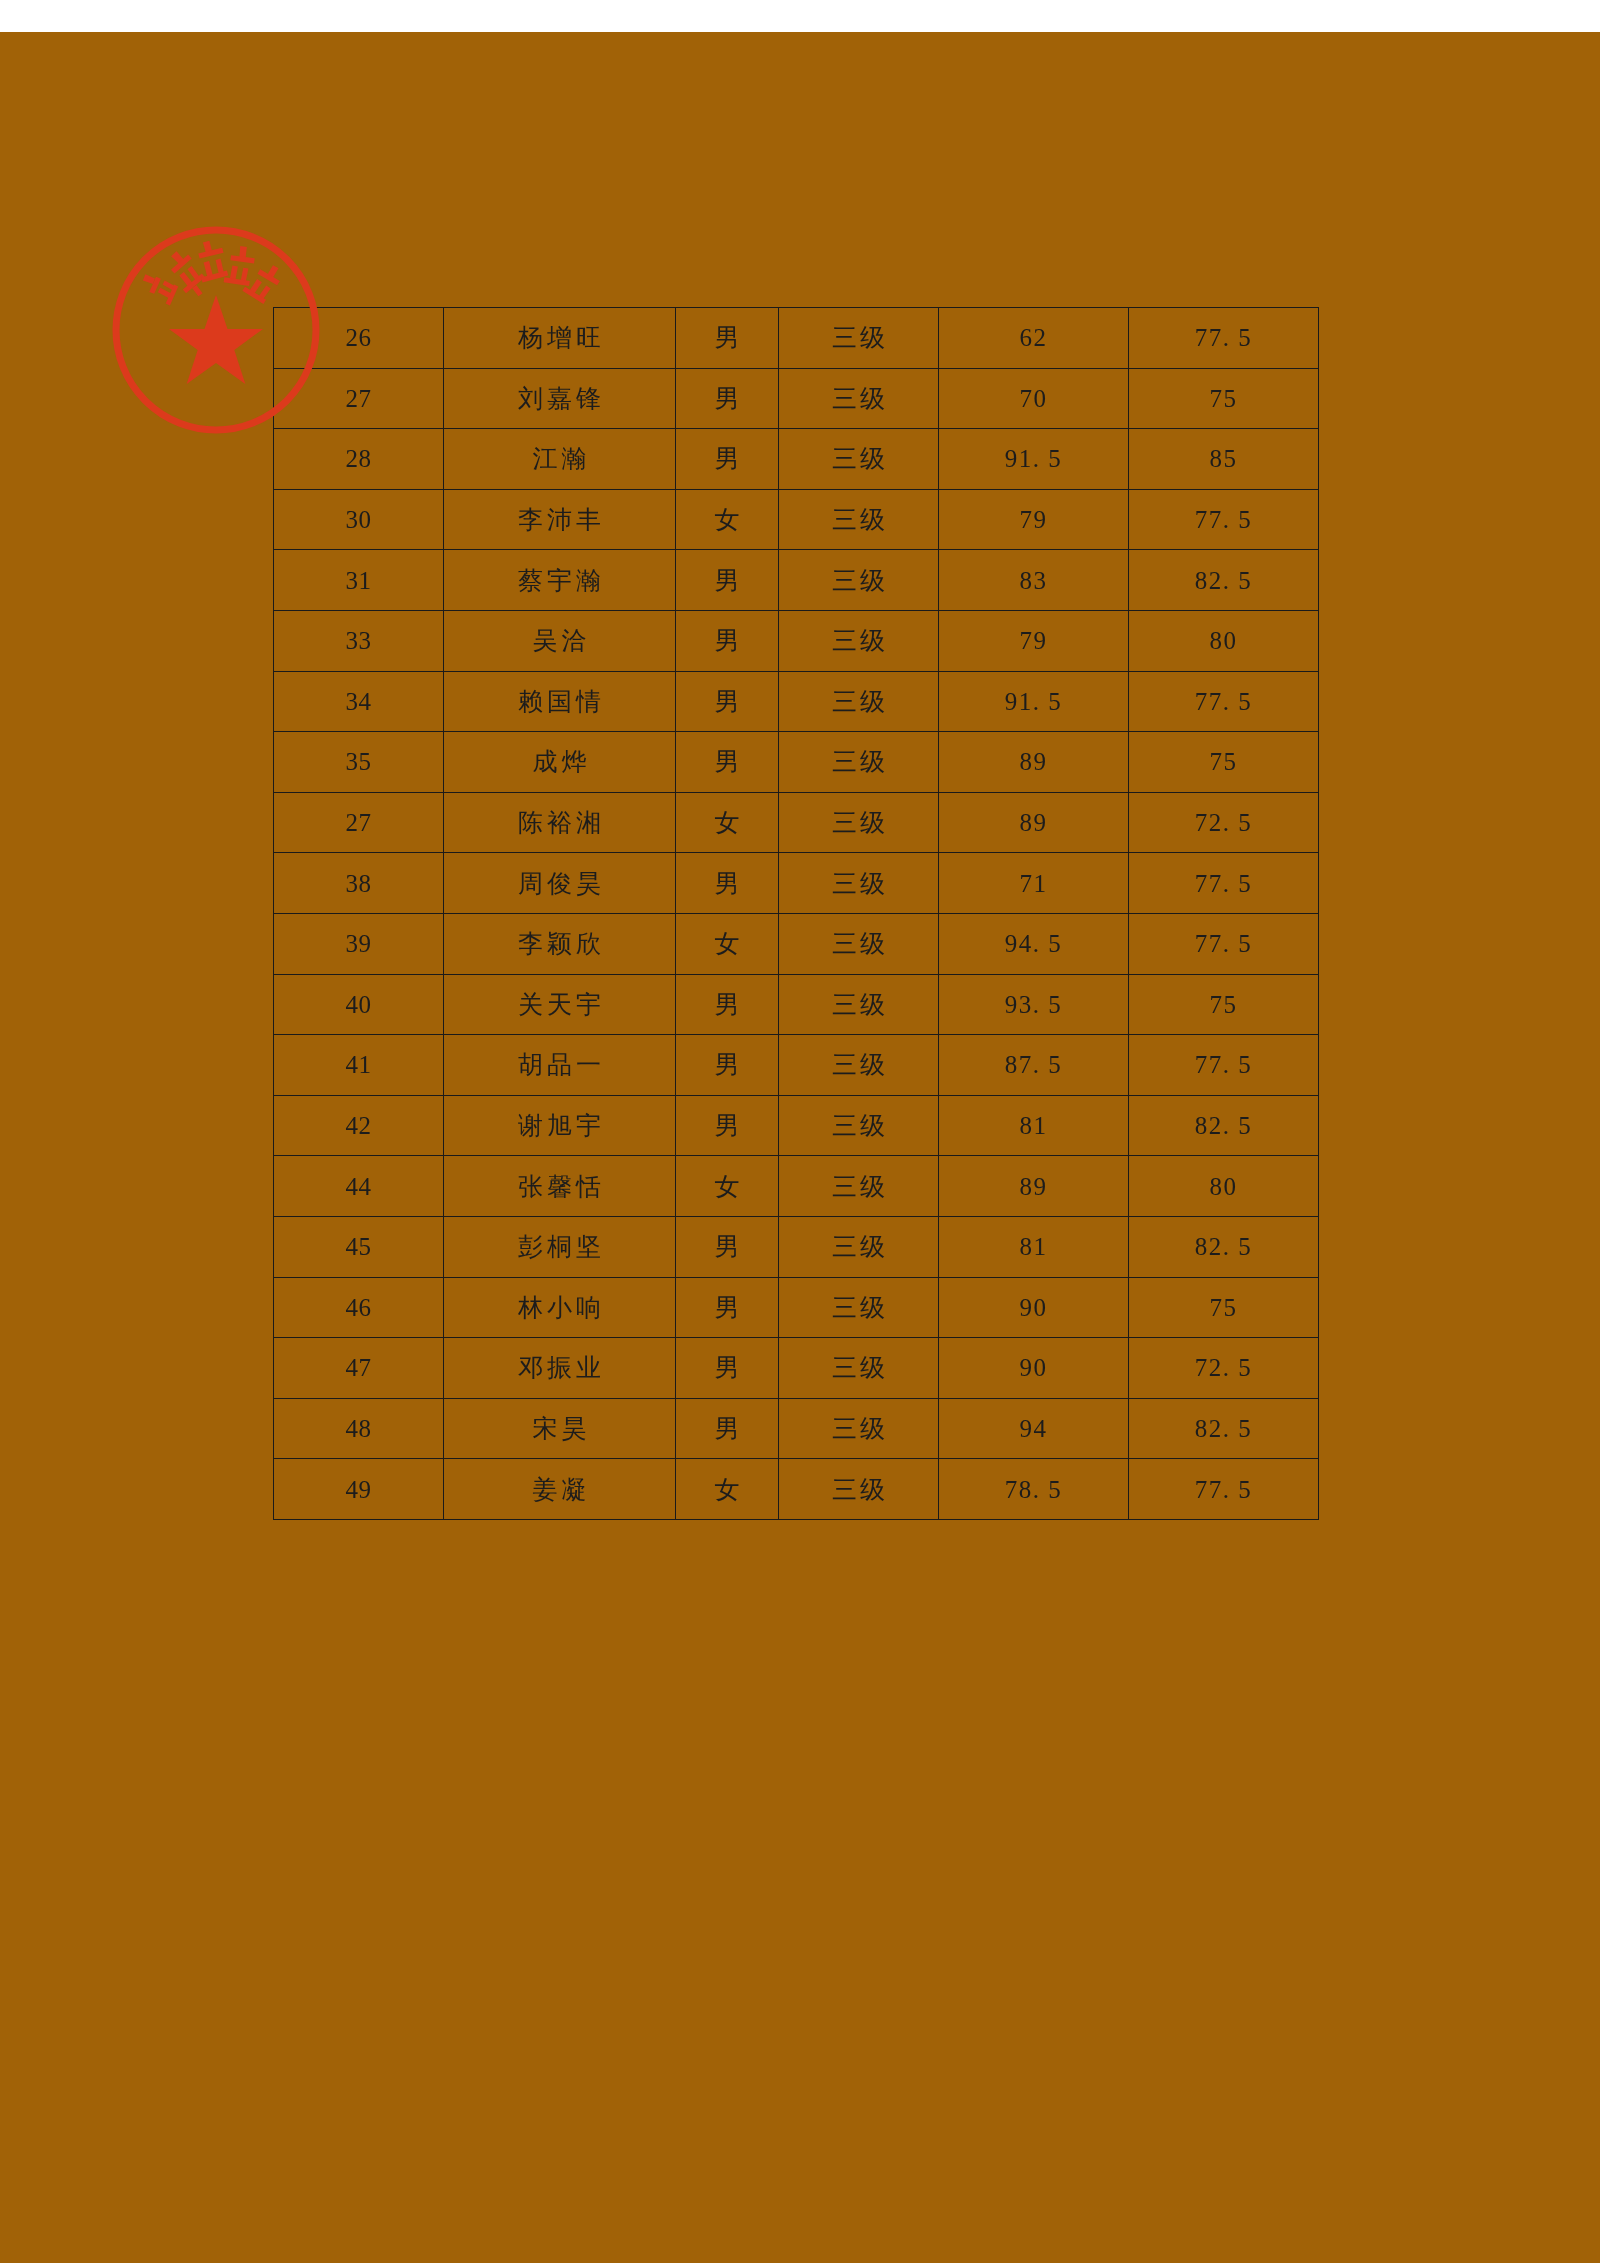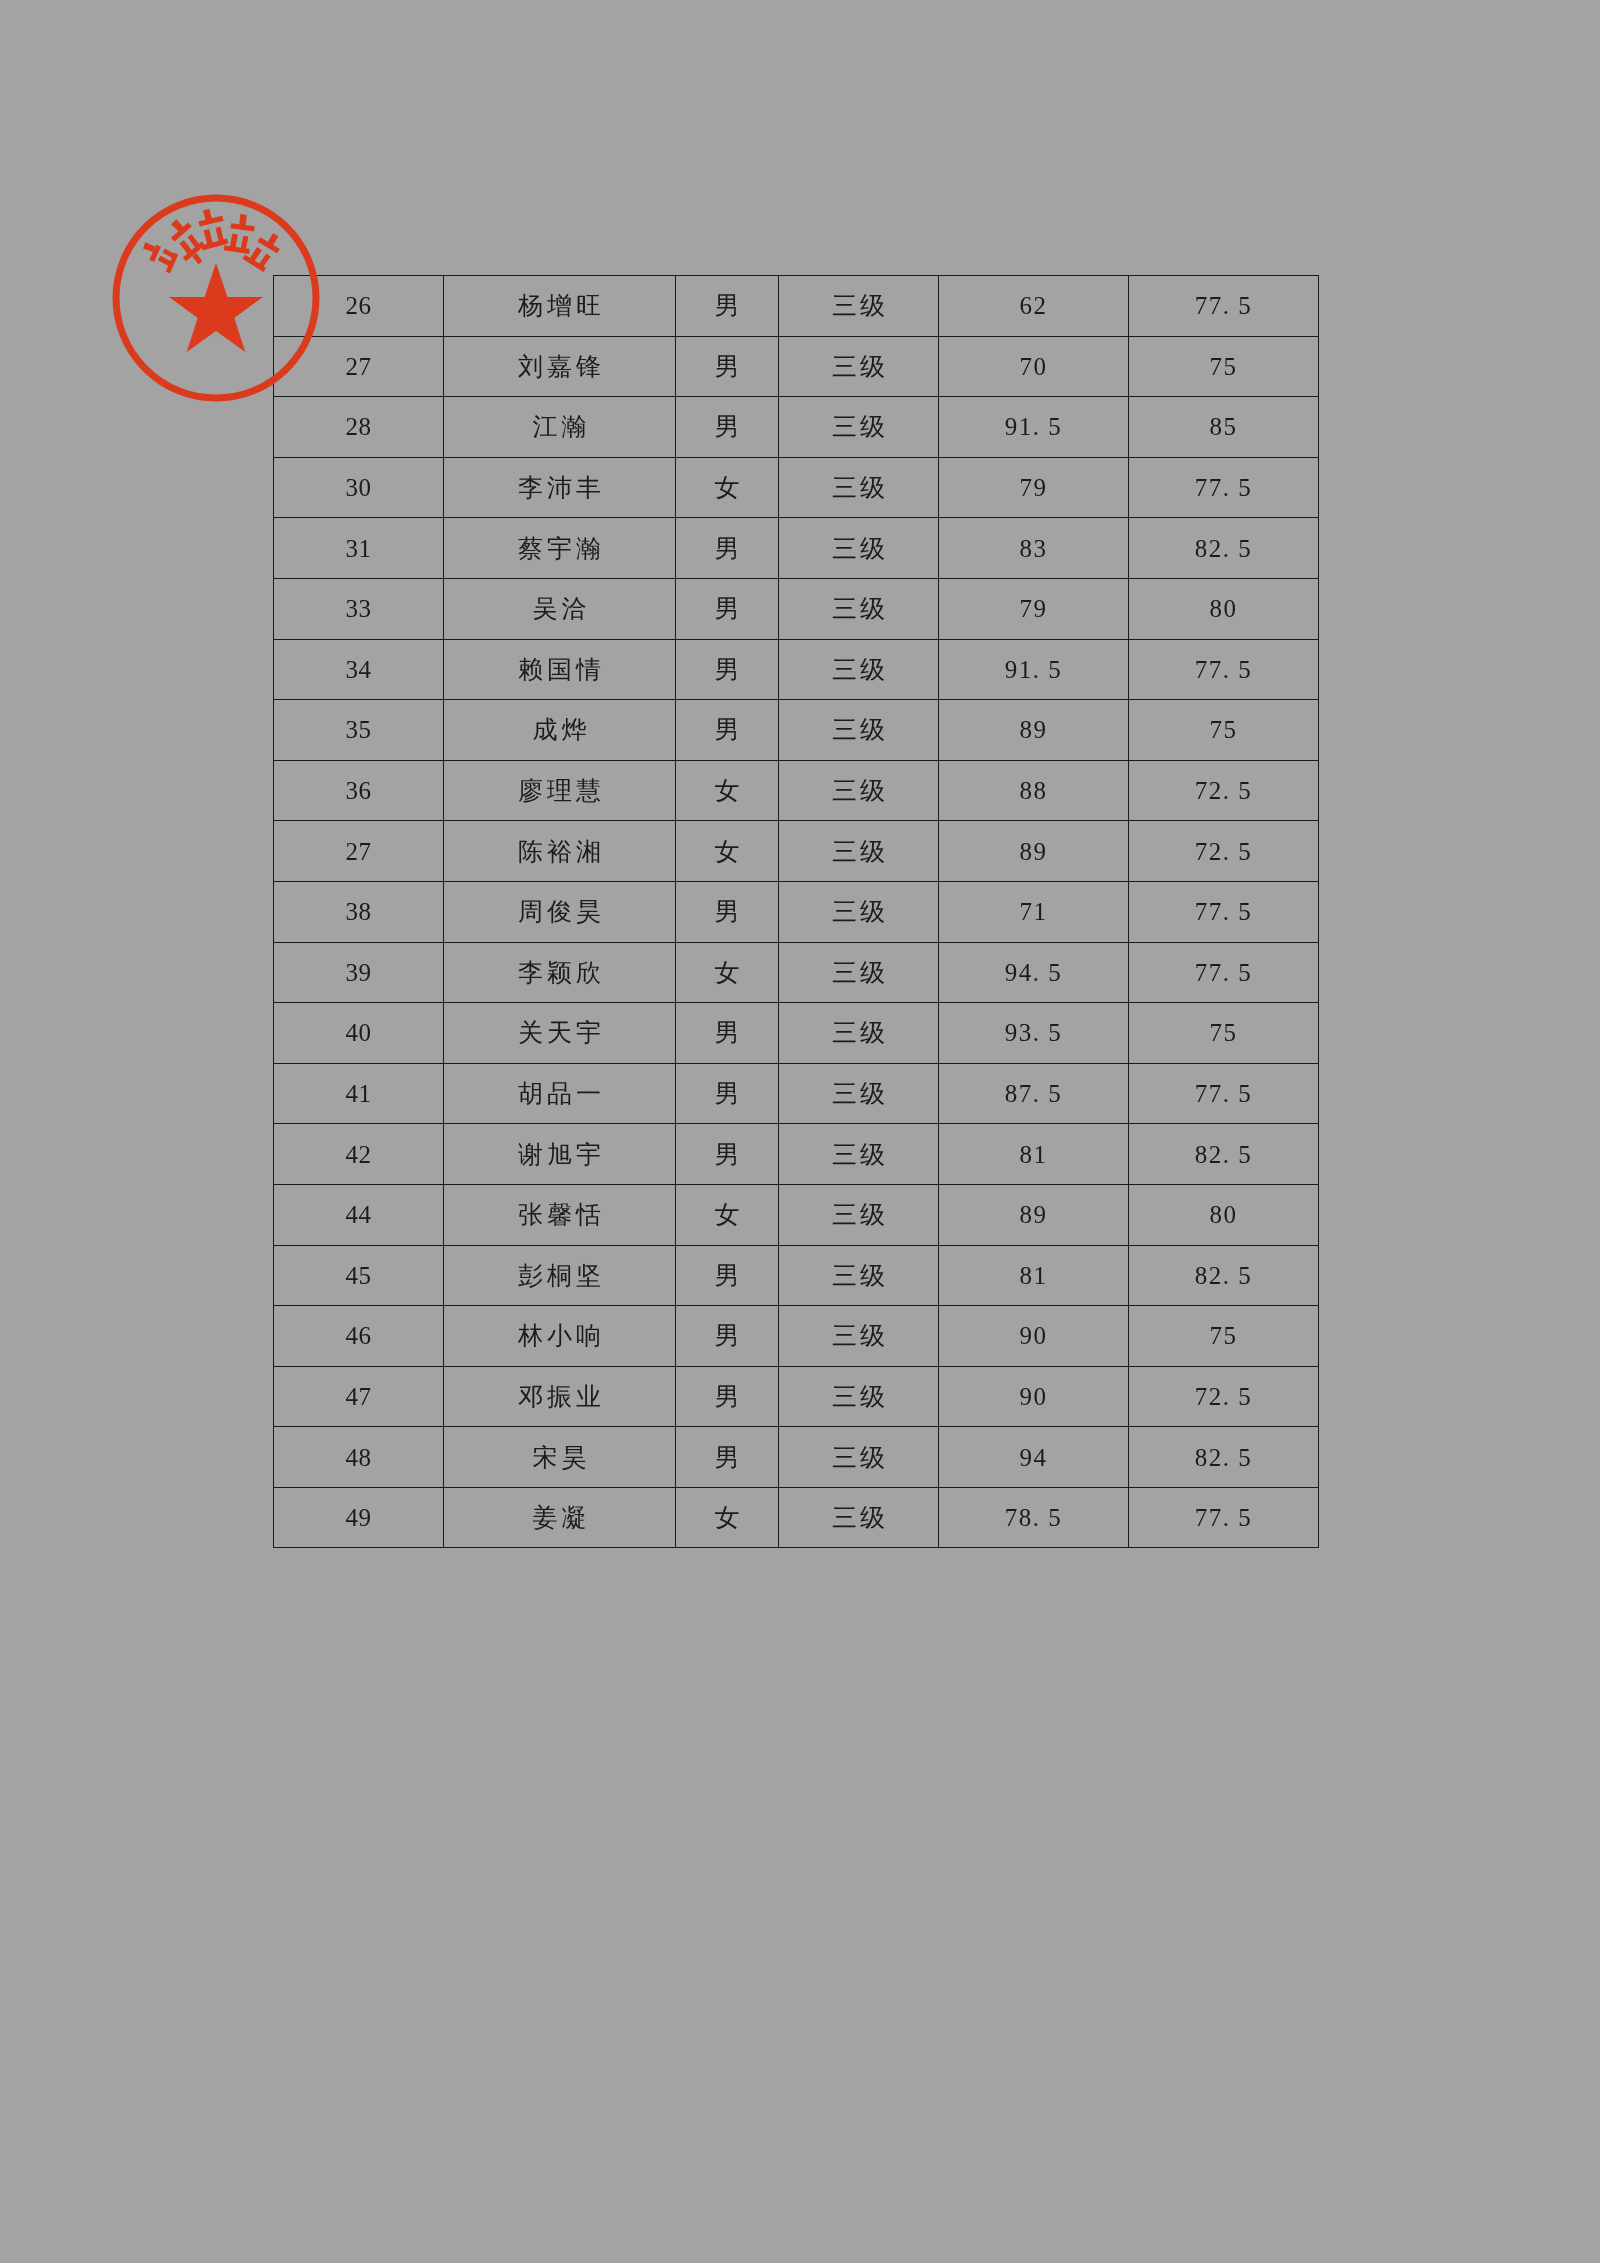--- a/index.html
+++ b/index.html
@@ -10,21 +10,22 @@
     background: #ffffff;
     font-family: "Liberation Serif", "DejaVu Serif", serif;
     position: relative;
     overflow: hidden;
   }
 
   
   #page {
     position: absolute;
     inset: 0;
-    background: #a3a3a3;
+    background: #a16207;
+    margin-top: 32px;
   }
 
   
   #roster-wrap {
     position: absolute;
     left: 273px;
     top: 275px;
     width: 1045px;
   }
 
@@ -147,28 +148,20 @@
           </tr>
           <tr>
             <td class="cell-seq">35</td>
             <td class="cell-name">成烨</td>
             <td class="cell-gender">男</td>
             <td class="cell-level">三级</td>
             <td class="cell-score">89</td>
             <td class="cell-score">75</td>
           </tr>
           <tr>
-            <td class="cell-seq">36</td>
-            <td class="cell-name">廖理慧</td>
-            <td class="cell-gender">女</td>
-            <td class="cell-level">三级</td>
-            <td class="cell-score">88</td>
-            <td class="cell-score">72. 5</td>
-          </tr>
-          <tr>
             <td class="cell-seq">27</td>
             <td class="cell-name">陈裕湘</td>
             <td class="cell-gender">女</td>
             <td class="cell-level">三级</td>
             <td class="cell-score">89</td>
             <td class="cell-score">72. 5</td>
           </tr>
           <tr>
             <td class="cell-seq">38</td>
             <td class="cell-name">周俊昊</td>

